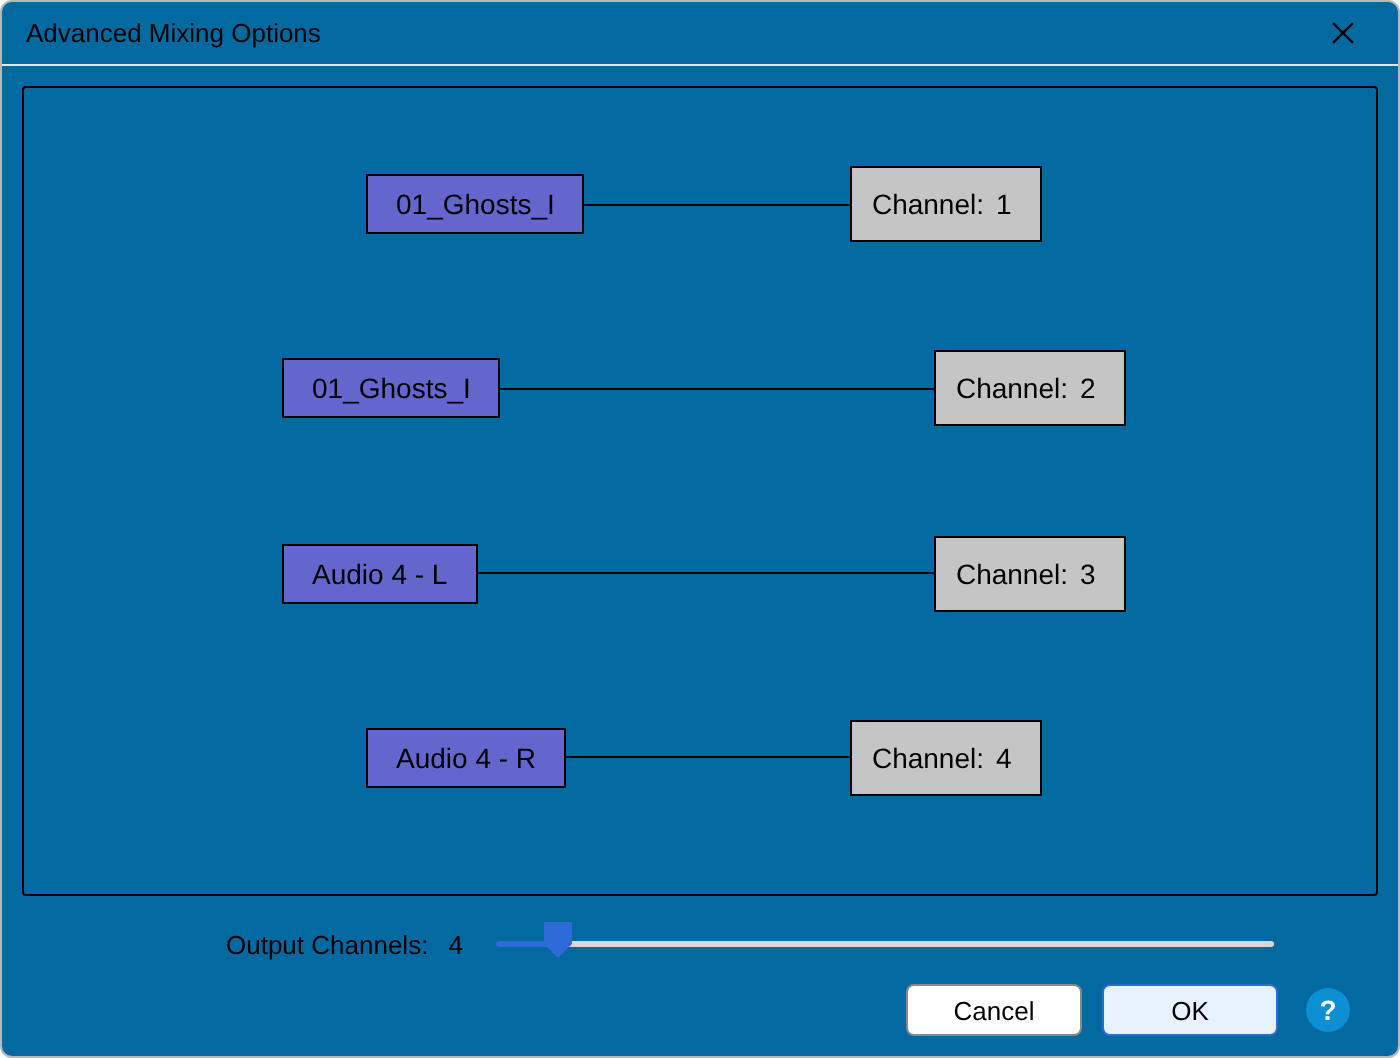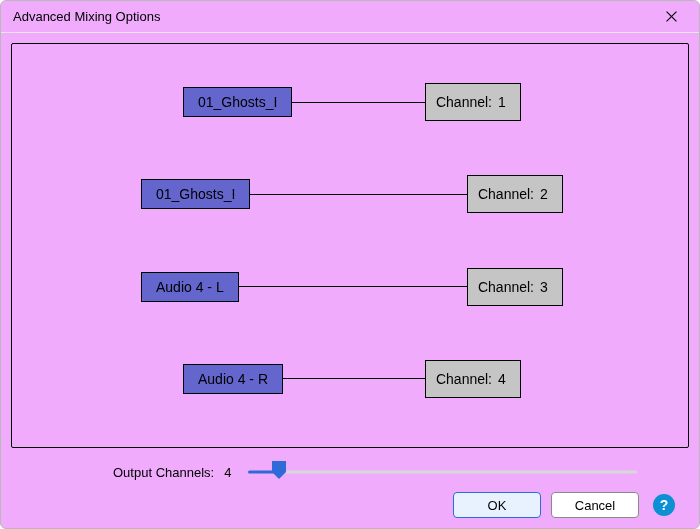--- a/index.html
+++ b/index.html
@@ -9,21 +9,21 @@
     font-family: "Segoe UI", Tahoma, sans-serif;
     font-size: 13px;
     background: #fff;
     color: #000;
     overflow: hidden;
   }
   .window {
     width: 700px; height: 529px;
     border: 1px solid #b8b8b8;
     border-radius: 6px;
-    background: #f0abfc;
+    background: #0369a1;
     display: flex; flex-direction: column;
     position: relative;
   }
   .titlebar {
     height: 32px;
     display: flex; align-items: center;
     padding: 0 10px 0 12px;
     border-bottom: 1px solid #e6e6e6;
   }
   .titlebar .title {
@@ -219,21 +219,21 @@
           <div class="rail rail-right"></div>
           <div class="thumb">
             <svg width="16" height="20" viewBox="0 0 16 20">
               <path d="M1 1 H15 V12 L8 19 L1 12 Z" fill="#2f6bd8"></path>
             </svg>
           </div>
         </div>
       </div>
 
       <div class="btn-row">
+        <div class="btn">Cancel</div>
         <div class="btn default">OK</div>
-        <div class="btn">Cancel</div>
         <div class="help">
           <span>?</span>
         </div>
       </div>
     </div>
   </div>
 </div>
 
 </body></html>

